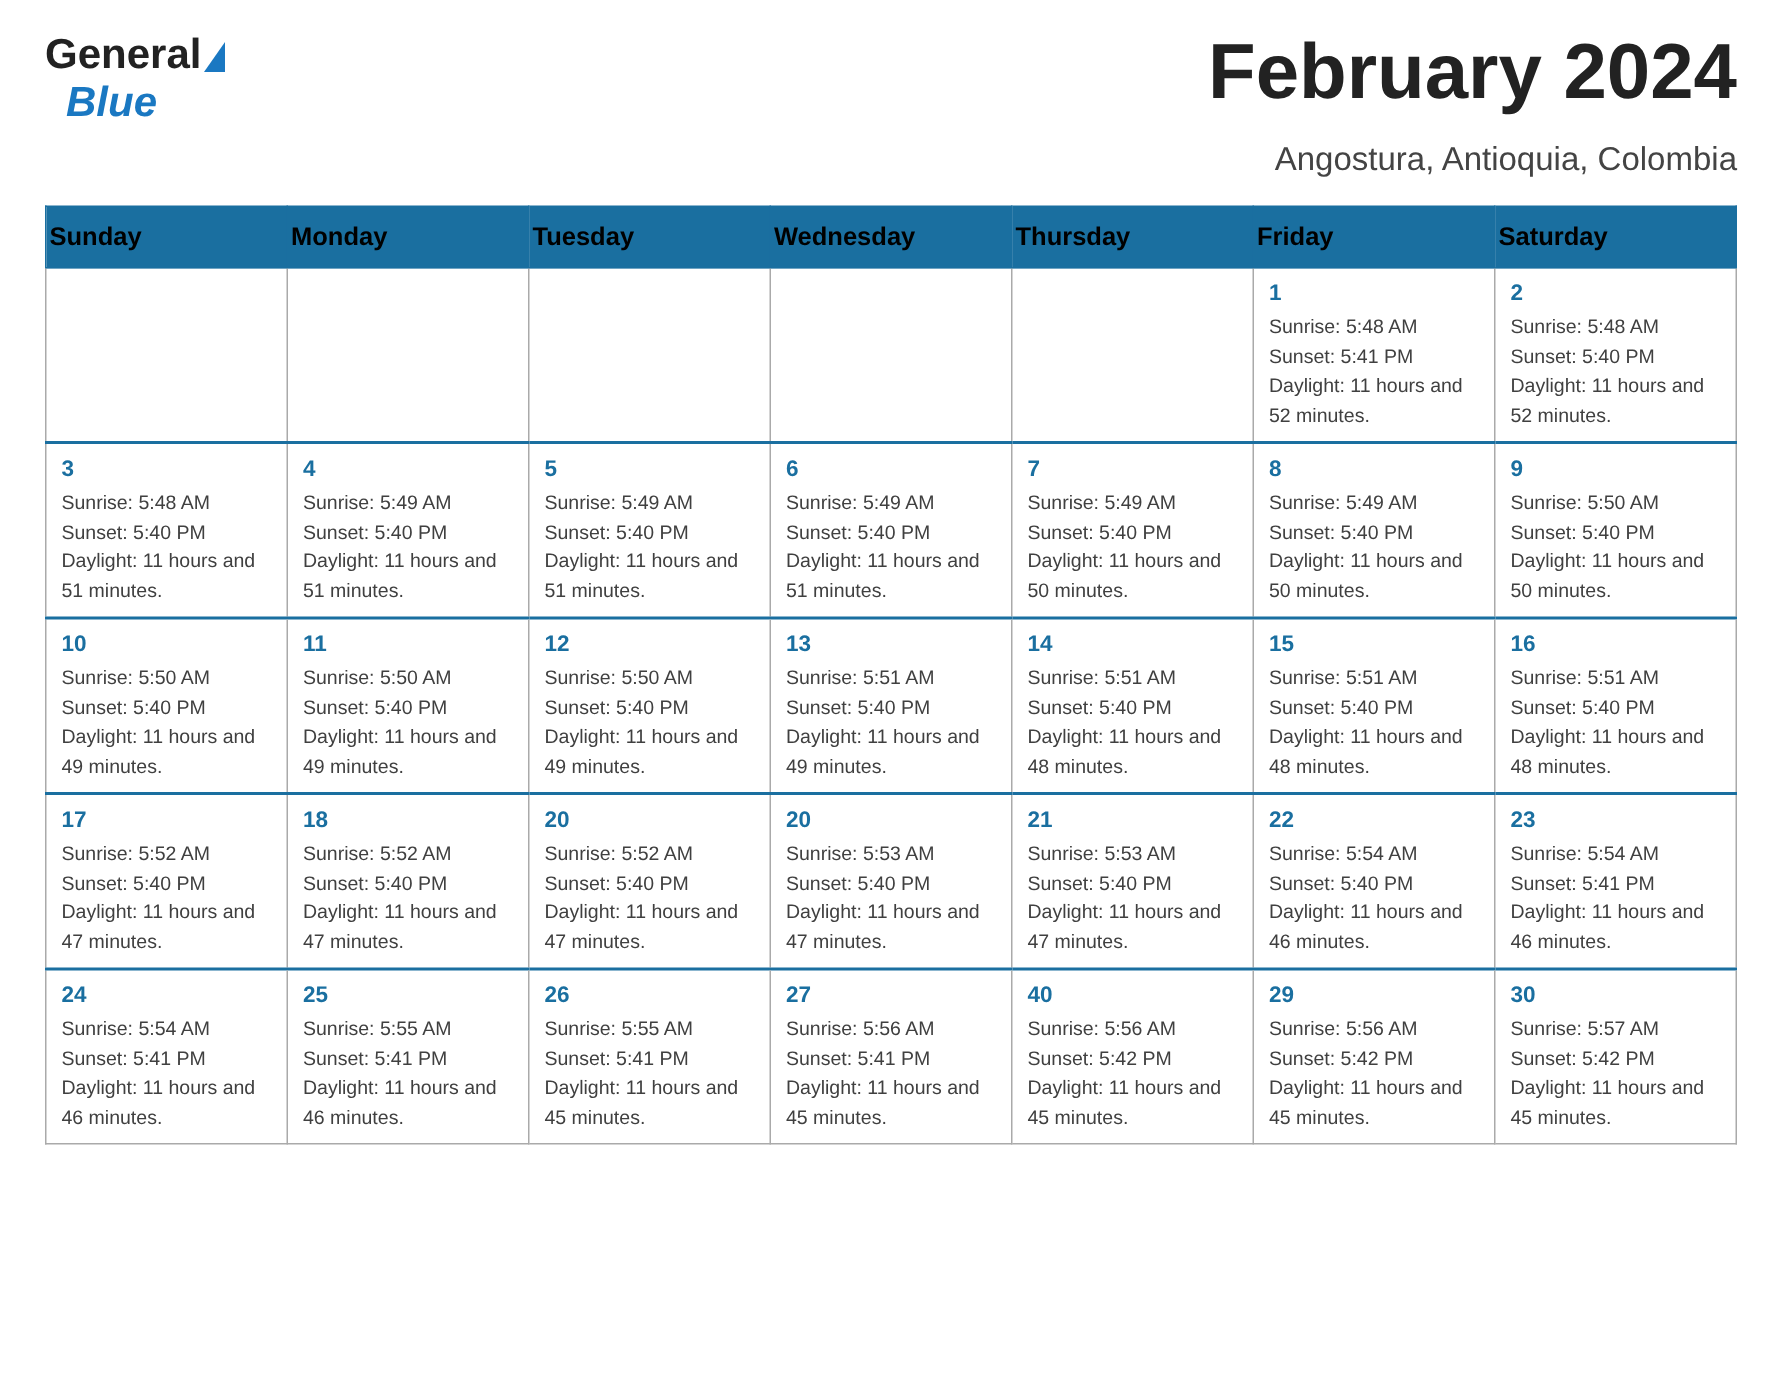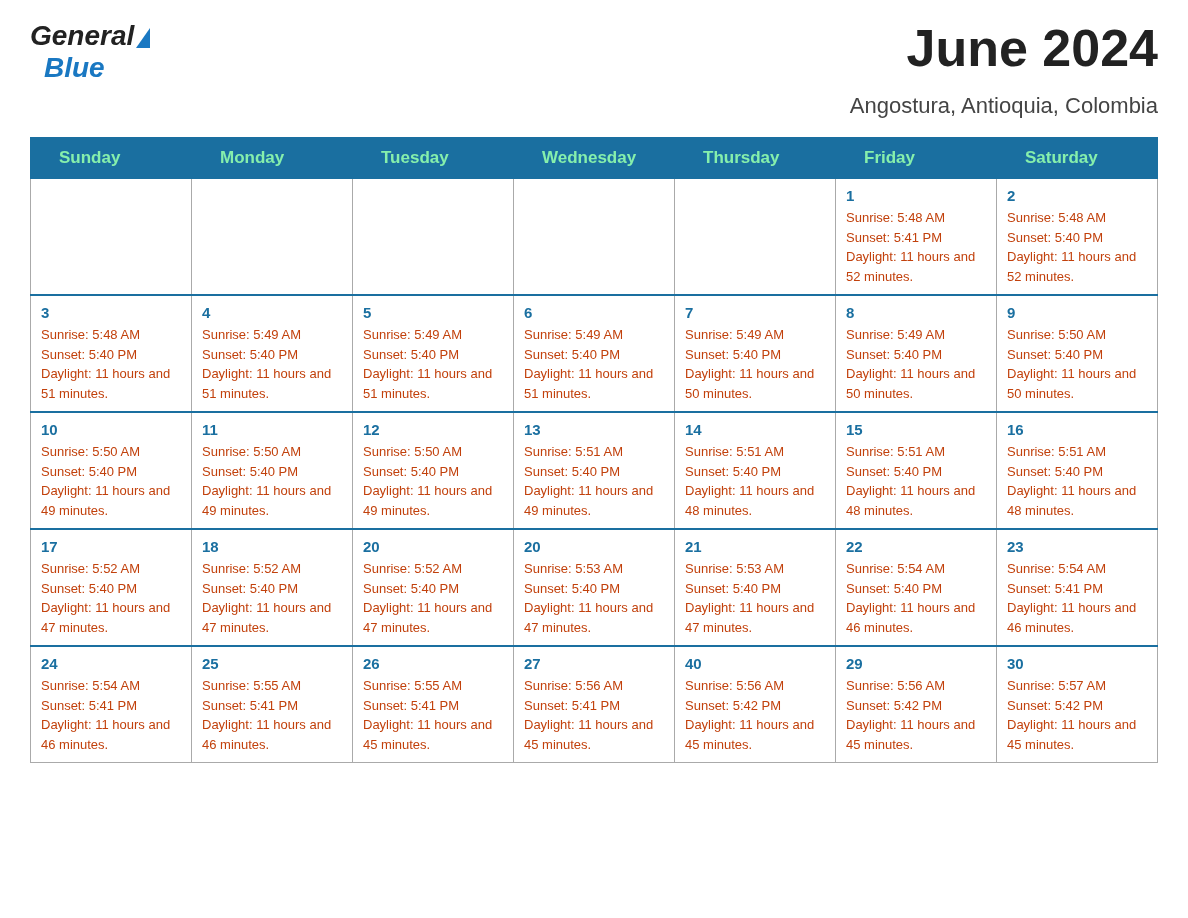--- a/index.html
+++ b/index.html
@@ -13,21 +13,20 @@
     .header {
       display: flex;
       justify-content: space-between;
       align-items: flex-start;
       margin-bottom: 18px;
     }
     .logo-general {
       font-size: 28px;
       font-weight: bold;
       color: #222;
-      font-style: italic;
     }
     .logo-triangle {
       width: 0;
       height: 0;
       border-left: 14px solid transparent;
       border-bottom: 20px solid #1a78c2;
       display: inline-block;
       margin-left: 2px;
       margin-bottom: 4px;
       vertical-align: bottom;
@@ -61,24 +60,24 @@
       font-size: 22px;
       color: #444;
       margin-top: 16px;
     }
     .calendar {
       width: 100%;
       border-collapse: collapse;
     }
     .calendar th {
       background: #1a6fa0;
-      color: #86efac;
+      color: #000000;
       font-size: 17px;
       font-weight: bold;
-      padding: 10px 28px;
+      padding: 10px 2px;
       text-align: left;
       border: 1px solid #1a6fa0;
     }
     .calendar td {
       border: 1px solid #aaa;
       vertical-align: top;
       padding: 8px 10px;
       width: 14.28%;
       min-height: 110px;
       font-size: 13px;
@@ -87,21 +86,21 @@
     }
     .day-number {
       font-size: 15px;
       font-weight: bold;
       color: #1a6fa0;
       display: block;
       margin-bottom: 4px;
     }
     .day-info {
       font-size: 13px;
-      color: #c2410c;
+      color: #404040;
       line-height: 1.5;
     }
     .empty-cell {
       background: #f9f9f9;
     }
     .calendar tr td {
       border-top: 2px solid #1a6fa0;
     }
     .calendar tr:first-child td {
       border-top: 1px solid #aaa;
@@ -112,21 +111,21 @@
 
 <div class="header">
   <div class="logo-wrapper">
     <div class="logo-line1">
       <span class="logo-general">General</span>
       <span class="logo-triangle"></span>
     </div>
     <span class="logo-line2">Blue</span>
   </div>
   <div class="title-area">
-    <div class="month-title">June 2024</div>
+    <div class="month-title">February 2024</div>
     <div class="location">Angostura, Antioquia, Colombia</div>
   </div>
 </div>
 
 <table class="calendar">
   <thead>
     <tr>
     <th>Sunday</th>
         <th>Monday</th>
         <th>Tuesday</th>

